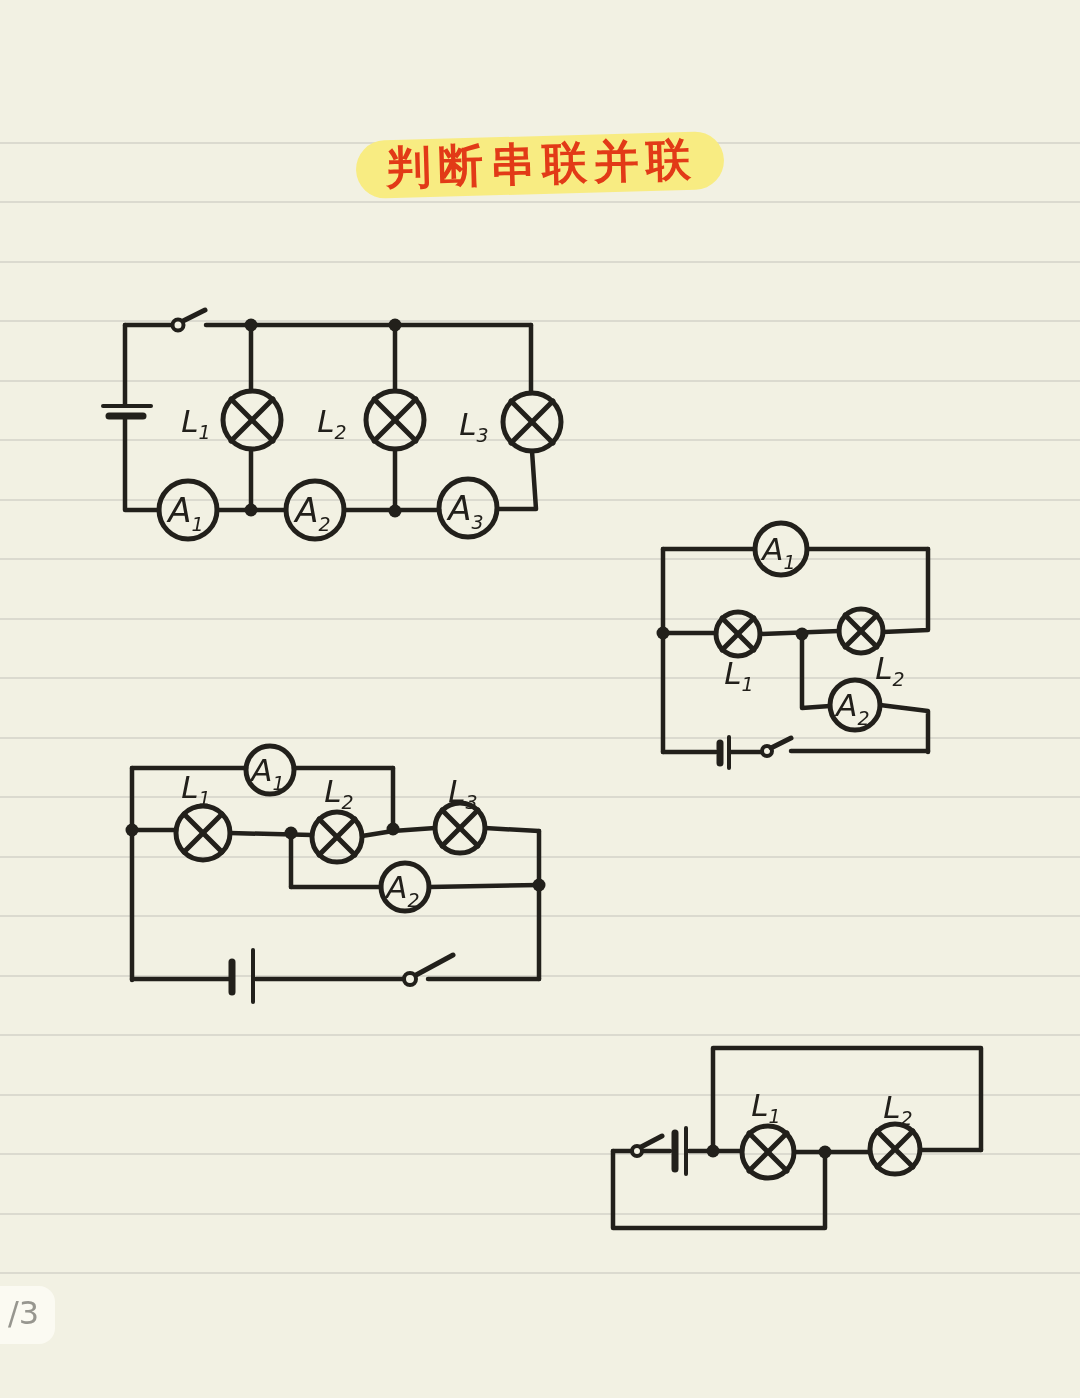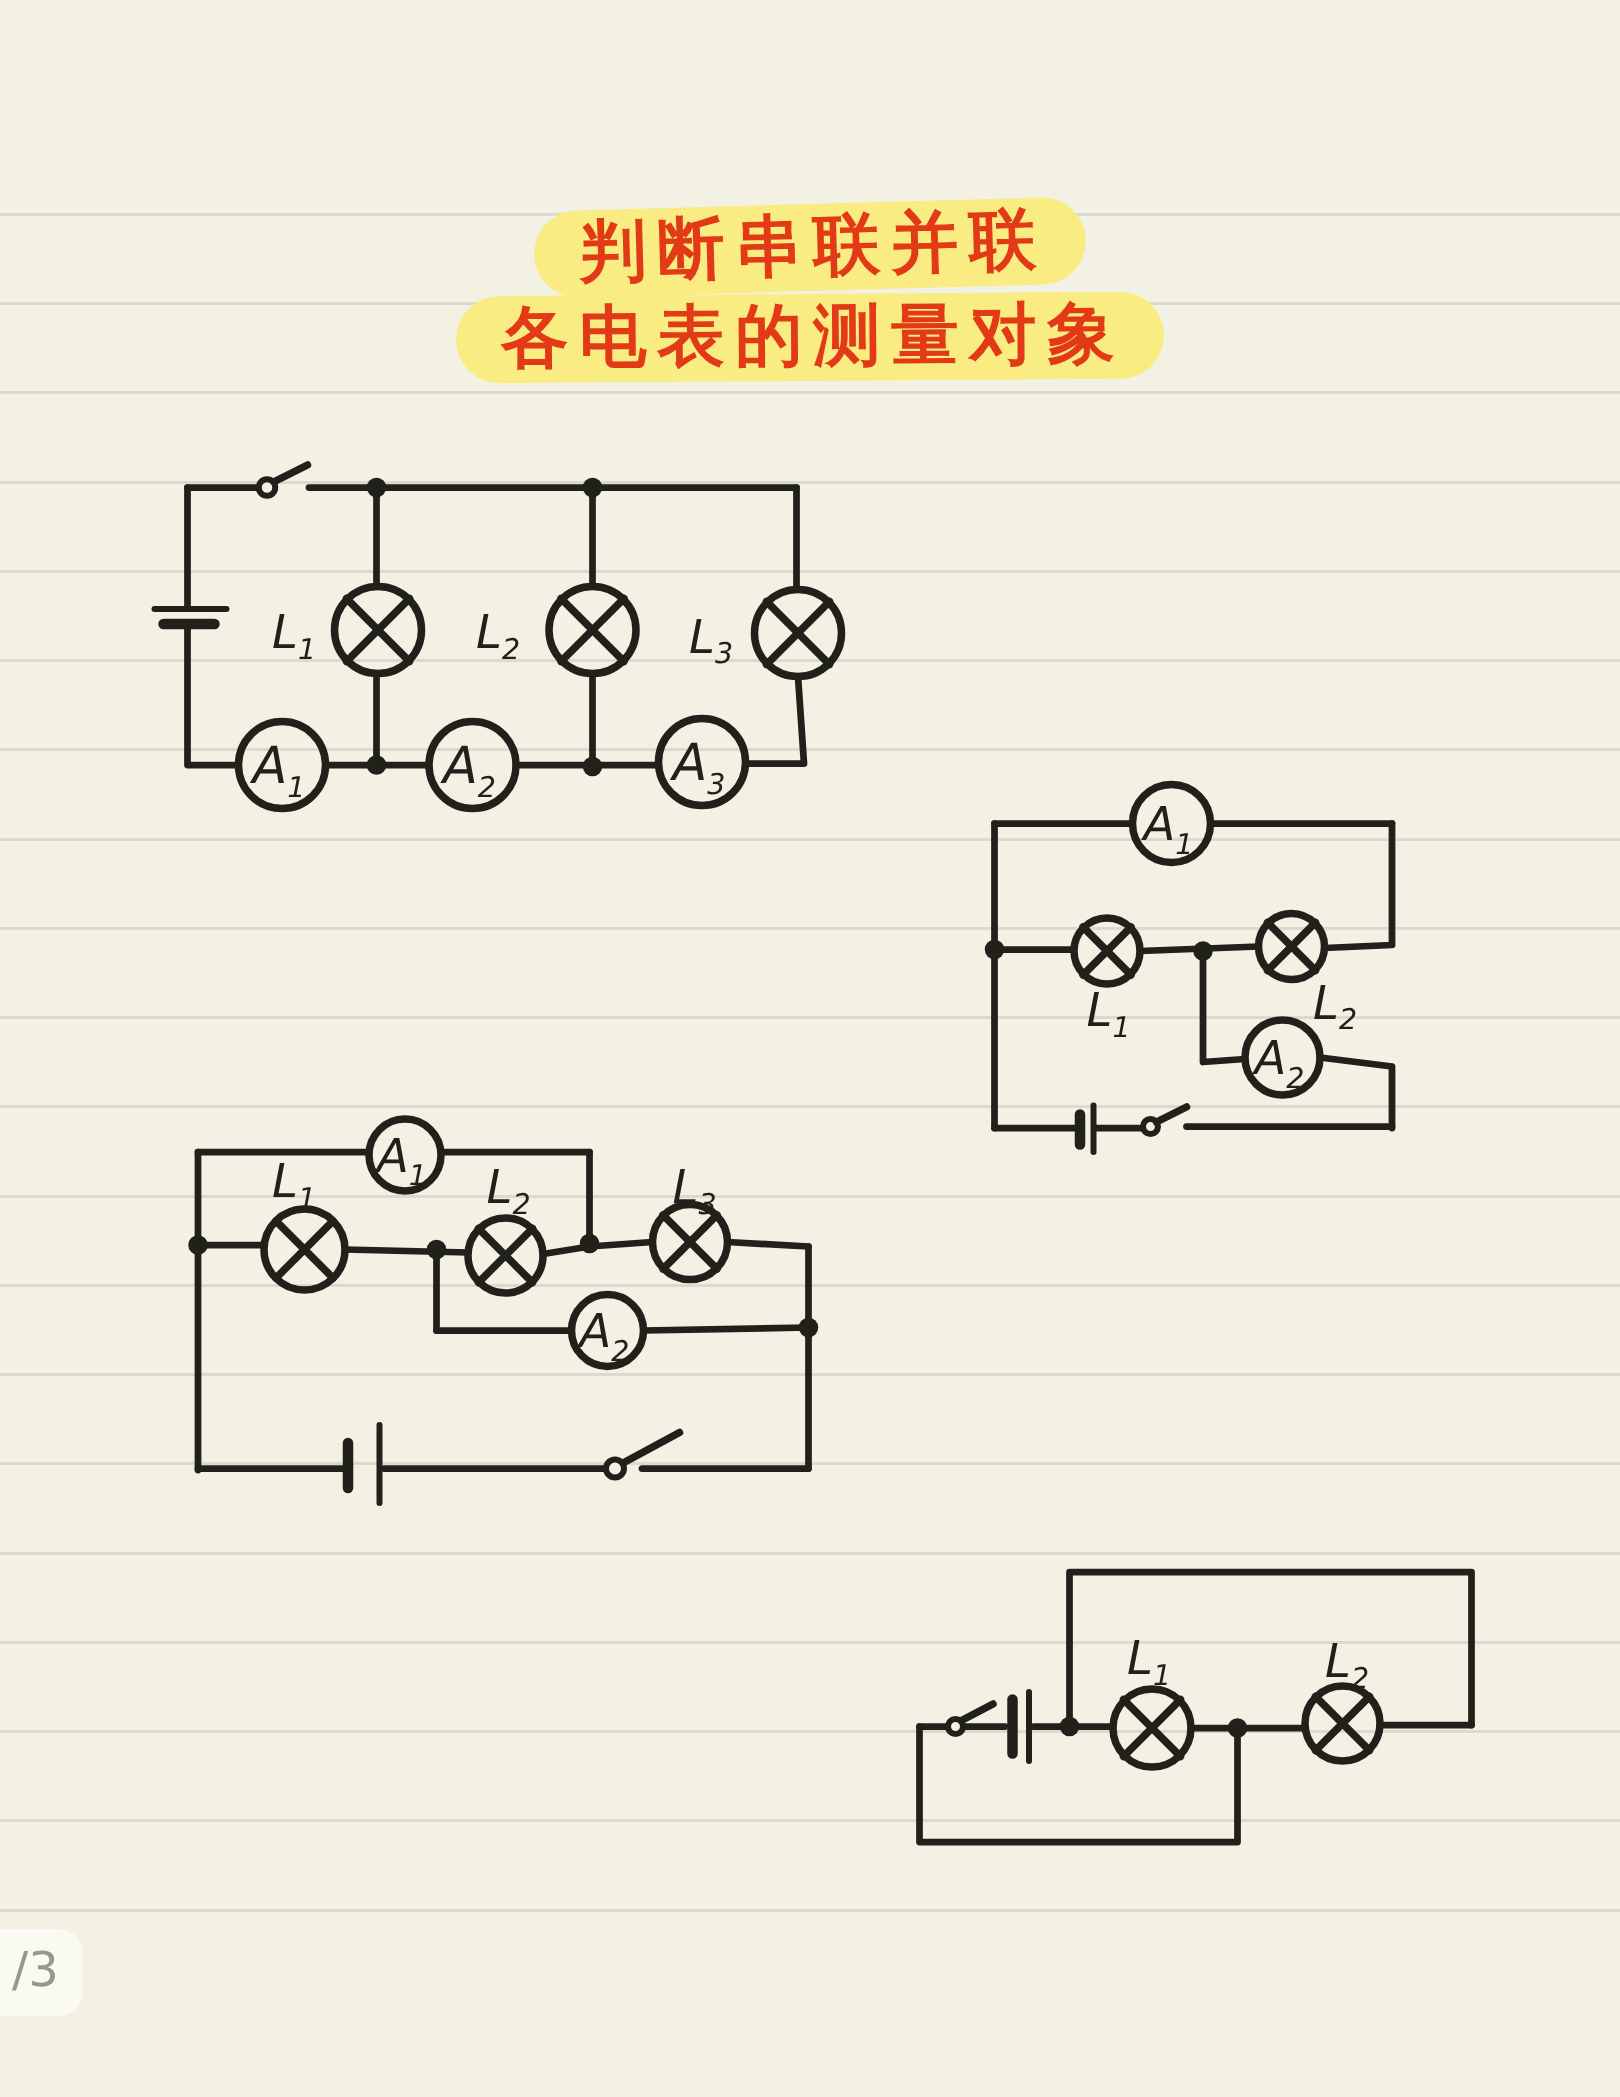--- a/index.html
+++ b/index.html
@@ -48,21 +48,20 @@
     color:#97968f;font-size:32px;font-family:"DejaVu Sans",sans-serif;
   }
 </style>
 </head>
 <body>
 
 <div class="ruling"></div>
 
 <div class="title-wrap">
   <div><span class="title-line l1">判断串联并联</span></div>
-  <div><span class="title-line l2">各电表的测量对象</span></div>
 </div>
 
 <svg class="circuit" style="left:95px;top:298px;" width="475" height="250" viewBox="0 0 475 250">
   <g>
     <path class="wire" d="M30,27 H77"></path>
     <path class="wire" d="M111,27 H436"></path>
     <path class="wire" d="M30,27 V107"></path>
     <path class="wire" d="M30,120 V212 H64"></path>
     <path class="wire" d="M122,212 H191"></path>
     <path class="wire" d="M249,212 H344"></path>

